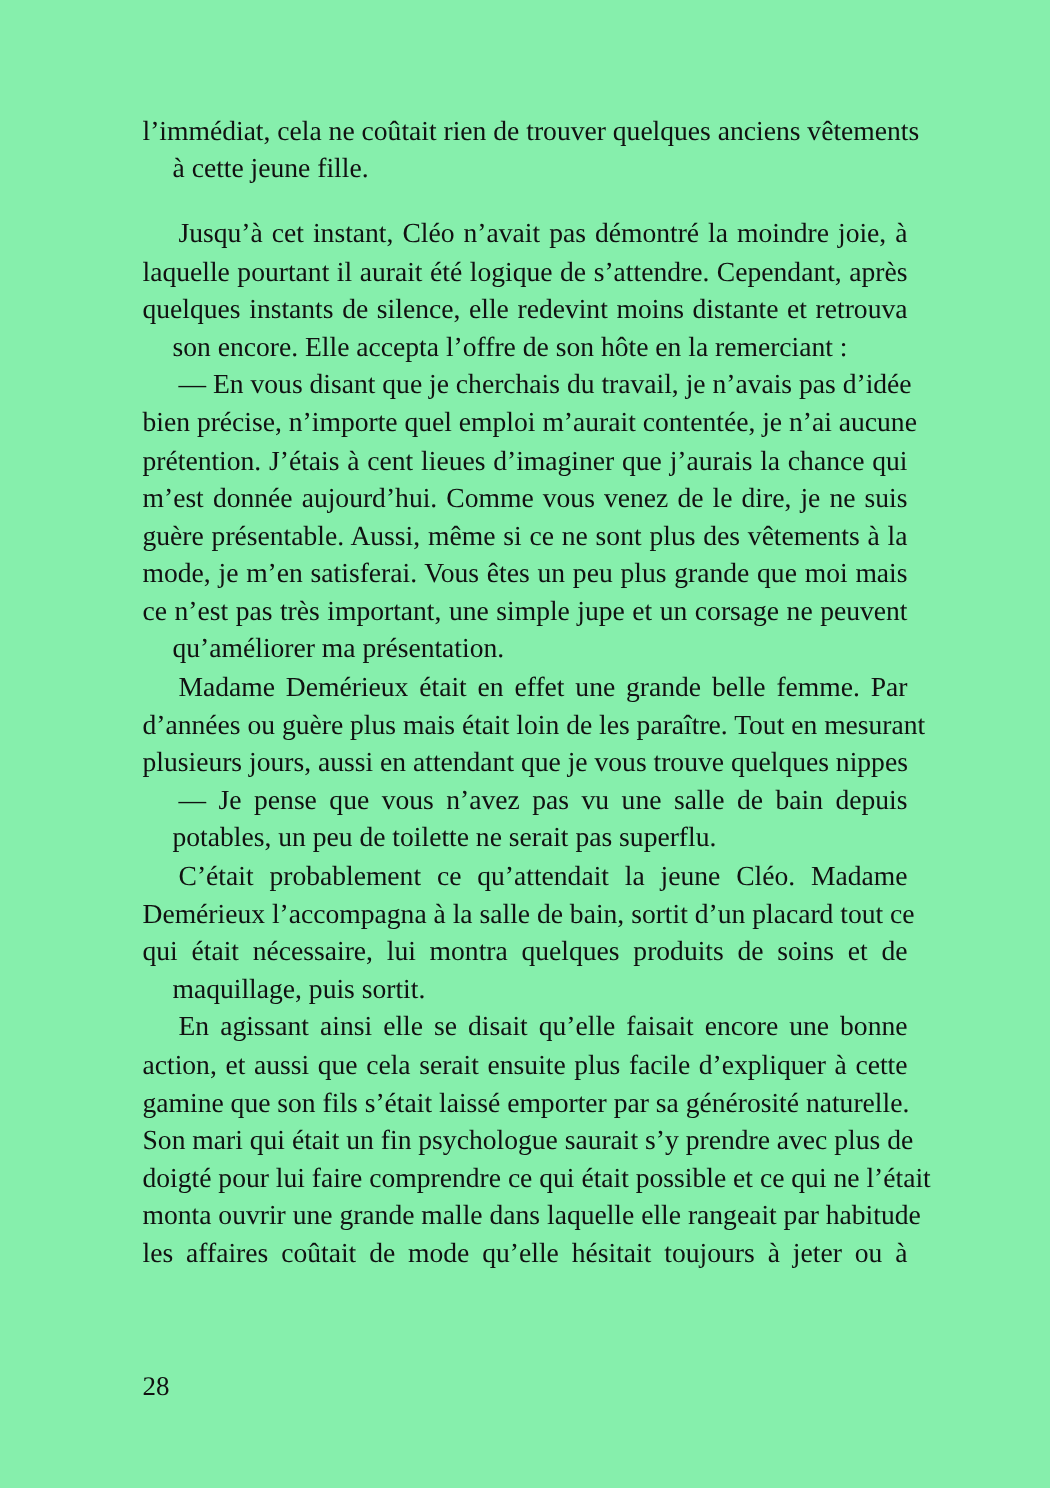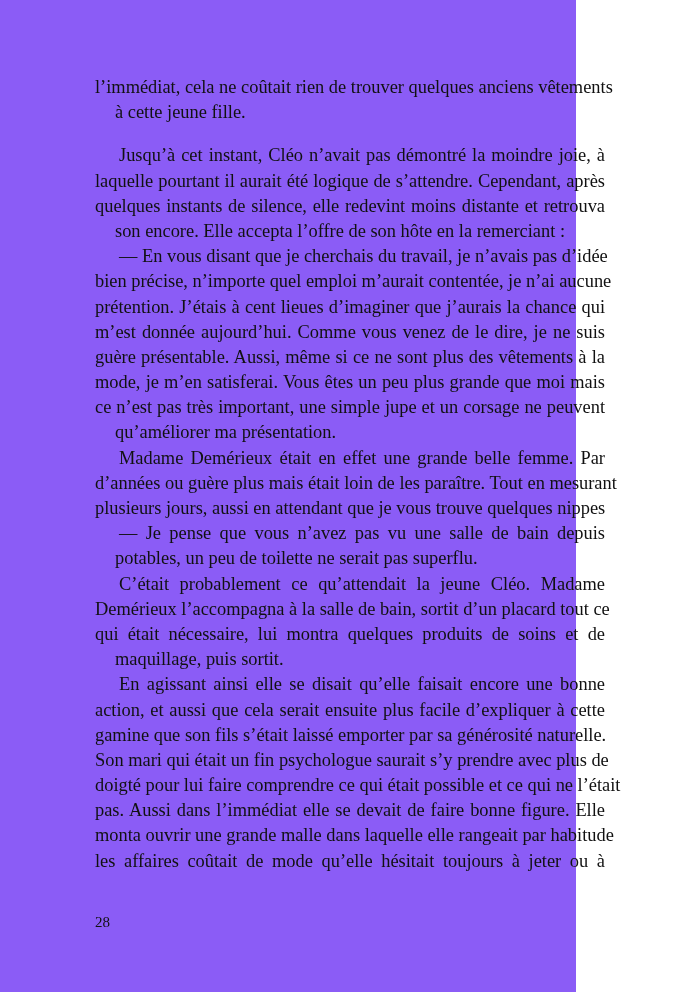--- a/index.html
+++ b/index.html
@@ -1,34 +1,34 @@
 <!DOCTYPE html>
 <html><head>
   <meta charset="utf-8">
   <style>
     html, body { margin: 0; padding: 0; background: #ffffff; }
     body { width: 700px; height: 992px; position: relative; overflow: hidden; }
     .page {
-      position: absolute; left: 0; top: 0; width: 576px; height: 992px; background: #8b5cf6;
+      position: absolute; left: 0; top: 0; width: 700px; height: 992px; background: #86efac;
     }
     .text-block {
       position: absolute; left: 95px; top: 75px; width: 510px;
       font-family: "Liberation Serif", serif;
       font-size: 18.4px; line-height: 25.2px; color: #111111;
     }
     .line {
       display: block; height: 25.2px; white-space: nowrap;
       text-align: justify; text-align-last: justify;
     }
     .line.last { text-align-last: left; margin-left: 20px; }
     .line.indent { padding-left: 24px; }
     .gap { display: block; height: 18px; }
     .page-number {
       position: absolute; left: 95px; top: 914px;
-      font-family: "Liberation Serif", serif; font-size: 15px; color: #111111;
+      font-family: "Liberation Serif", serif; font-size: 18px; color: #111111;
     }
   </style>
 </head>
 <body>
 
 <div class="page">
   <div class="text-block" id="text-block">
       <div class="paragraph">
         <span class="line">l’immédiat, cela ne coûtait rien de trouver quelques anciens vêtements</span>
         <span class="line last">à cette jeune fille.</span>
@@ -64,19 +64,18 @@
         <span class="line">Demérieux l’accompagna à la salle de bain, sortit d’un placard tout ce</span>
         <span class="line">qui était nécessaire, lui montra quelques produits de soins et de</span>
         <span class="line last">maquillage, puis sortit.</span>
       </div>
       <div class="paragraph">
         <span class="line indent">En agissant ainsi elle se disait qu’elle faisait encore une bonne</span>
         <span class="line">action, et aussi que cela serait ensuite plus facile d’expliquer à cette</span>
         <span class="line">gamine que son fils s’était laissé emporter par sa générosité naturelle.</span>
         <span class="line">Son mari qui était un fin psychologue saurait s’y prendre avec plus de</span>
         <span class="line">doigté pour lui faire comprendre ce qui était possible et ce qui ne l’était</span>
-        <span class="line">pas. Aussi dans l’immédiat elle se devait de faire bonne figure. Elle</span>
         <span class="line">monta ouvrir une grande malle dans laquelle elle rangeait par habitude</span>
         <span class="line">les affaires coûtait de mode qu’elle hésitait toujours à jeter ou à</span>
       </div>
     </div>
   <div class="page-number">28</div>
 </div>
 
 </body></html>

